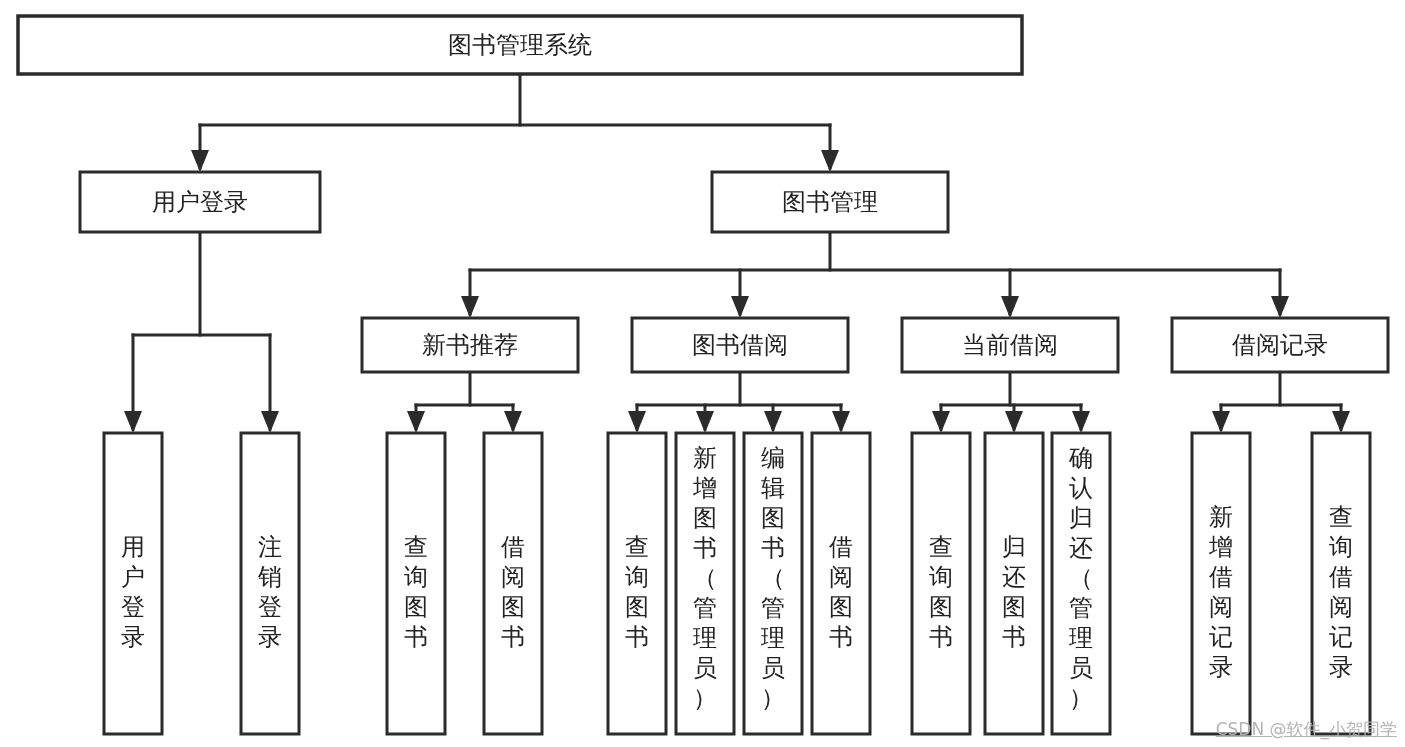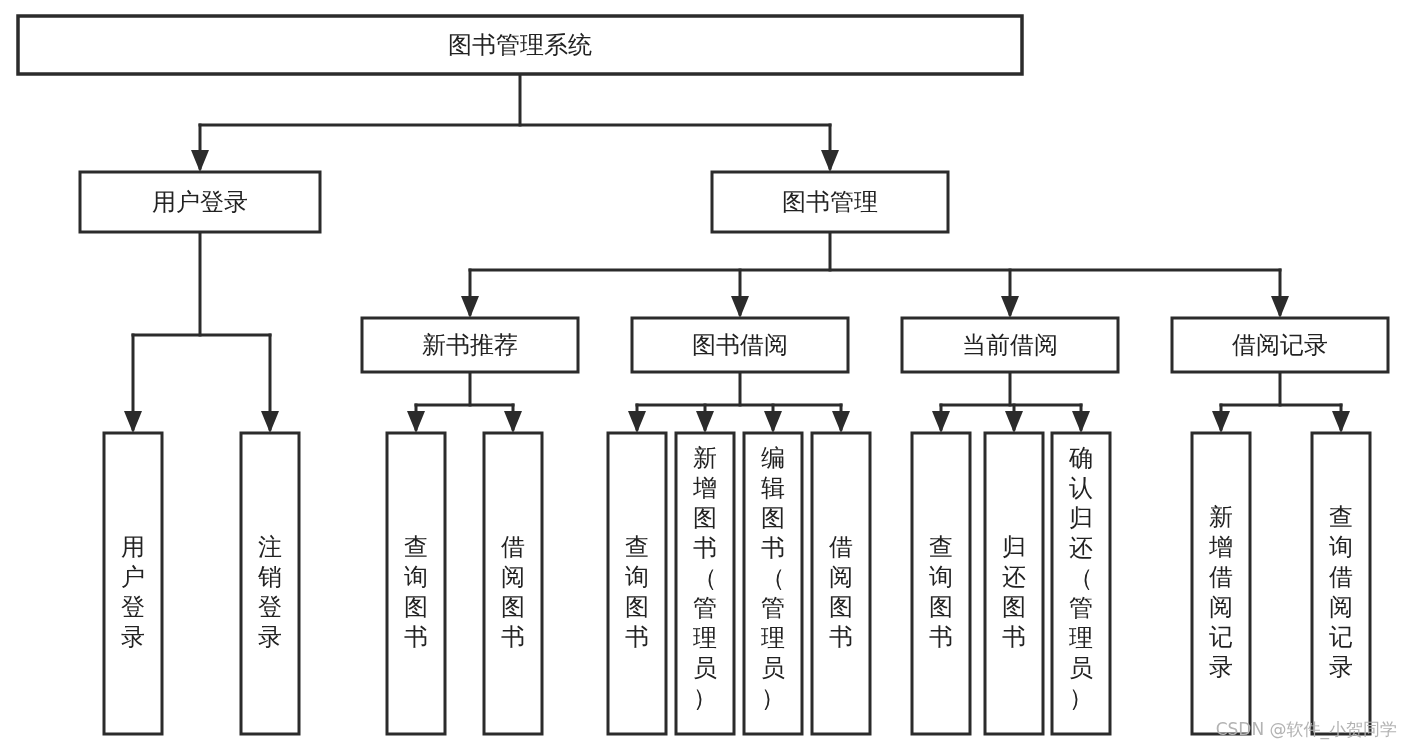--- a/index.html
+++ b/index.html
@@ -53,20 +53,21 @@
   }
   .watermark {
     position: absolute;
     right: 8px;
     bottom: 6px;
     font-family: "DejaVu Sans", "Liberation Sans", sans-serif;
     font-size: 17px;
     color: #b3b3b3;
     white-space: nowrap;
     user-select: none;
+    text-decoration: underline;
   }
 </style>
 </head>
 <body>
 
 <div id="diagram-root">
   <svg class="diagram-canvas" id="diagram-svg" viewBox="0 0 1405 747" xmlns="http://www.w3.org/2000/svg">
     <g id="connector-layer">
         <g>
           <line x1="520" y1="74" x2="520" y2="125" class="connector"></line>

